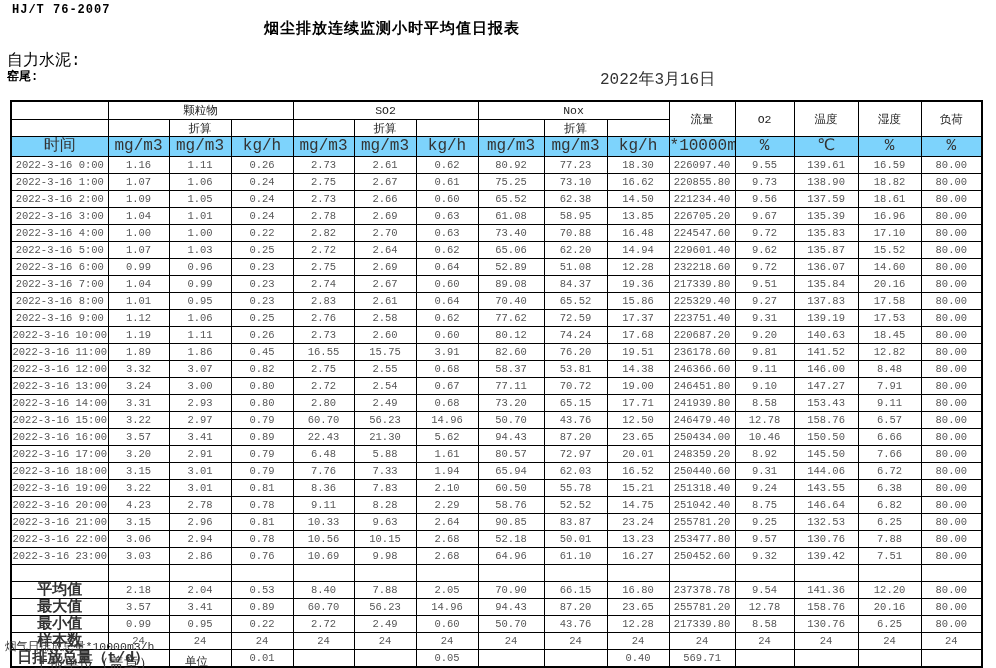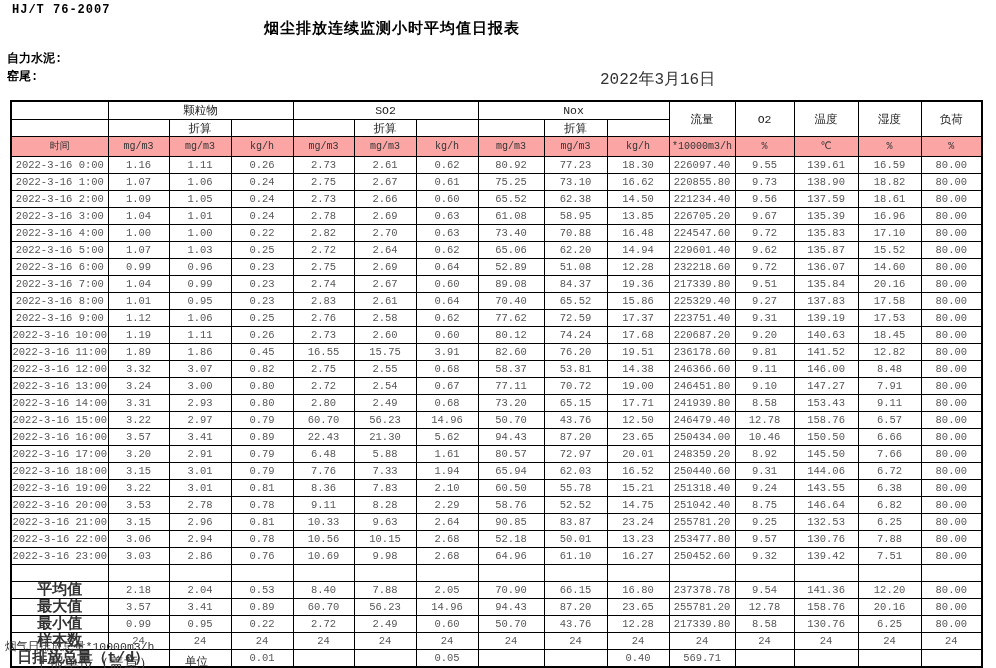--- a/index.html
+++ b/index.html
@@ -4,37 +4,37 @@
 <style>
   html,body{margin:0;padding:0;}
   body{
     width:996px;height:668px;background:#ffffff;position:relative;
     font-family:"Liberation Mono","DejaVu Sans Mono","DejaVu Sans",monospace,sans-serif;
     color:#000;overflow:hidden;
   }
   .abs{position:absolute;white-space:nowrap;}
   .std{left:12px;top:3px;font-size:12px;font-weight:bold;letter-spacing:1px;}
   .title{left:264px;top:19px;font-size:15px;font-weight:bold;letter-spacing:1px;}
-  .company{left:7px;top:50px;font-size:12px;font-weight:bold;}
+  .company{left:7px;top:50px;font-size:16px;font-weight:normal;}
   .station{left:7px;top:68px;font-size:12px;font-weight:bold;}
   .date{left:600px;top:69px;font-size:16px;color:#333;}
   table.report{
     position:absolute;left:10px;top:100px;width:971px;
     border-collapse:collapse;table-layout:fixed;
     border:2px solid #000;
     font-size:10.5px;color:#555555;
   }
   table.report td{
     border:1px solid #000;text-align:center;padding:0;
     height:16px;line-height:13px;overflow:hidden;white-space:nowrap;
   }
   thead td{color:#222;font-size:11.5px;}
   thead tr.r1 td{height:17px;}
   thead tr.r2 td{height:16px;}
-  thead tr.units td{height:19px;background:#fca5a5;font-size:10px;color:#333;}
+  thead tr.units td{height:19px;background:#7dd3fc;font-size:16px;color:#333;}
   tr.spacer td{height:16px;}
   td.c-label{color:#333;font-size:15px;font-weight:bold;}
   td.overflow-label{text-align:left;}
   td.overflow-label span{position:relative;left:-7px;}
   tbody td{height:16px;}
   .footnote1{left:5px;top:639px;font-size:11.5px;color:#333;text-align:right;}
   .footnote2{left:5px;top:654px;font-size:15px;color:#333;margin-left:29px;}
   .unitword{left:185px;top:654px;font-size:11.5px;color:#333;}
 </style>
 </head>
@@ -442,21 +442,21 @@
         <td>55.78</td>
         <td>15.21</td>
         <td>251318.40</td>
         <td>9.24</td>
         <td>143.55</td>
         <td>6.38</td>
         <td>80.00</td>
       </tr>
       <tr>
         <td class="c-time">2022-3-16 20:00</td>
-        <td>3.53</td>
+        <td>4.23</td>
         <td>2.78</td>
         <td>0.78</td>
         <td>9.11</td>
         <td>8.28</td>
         <td>2.29</td>
         <td>58.76</td>
         <td>52.52</td>
         <td>14.75</td>
         <td>251042.40</td>
         <td>8.75</td>

